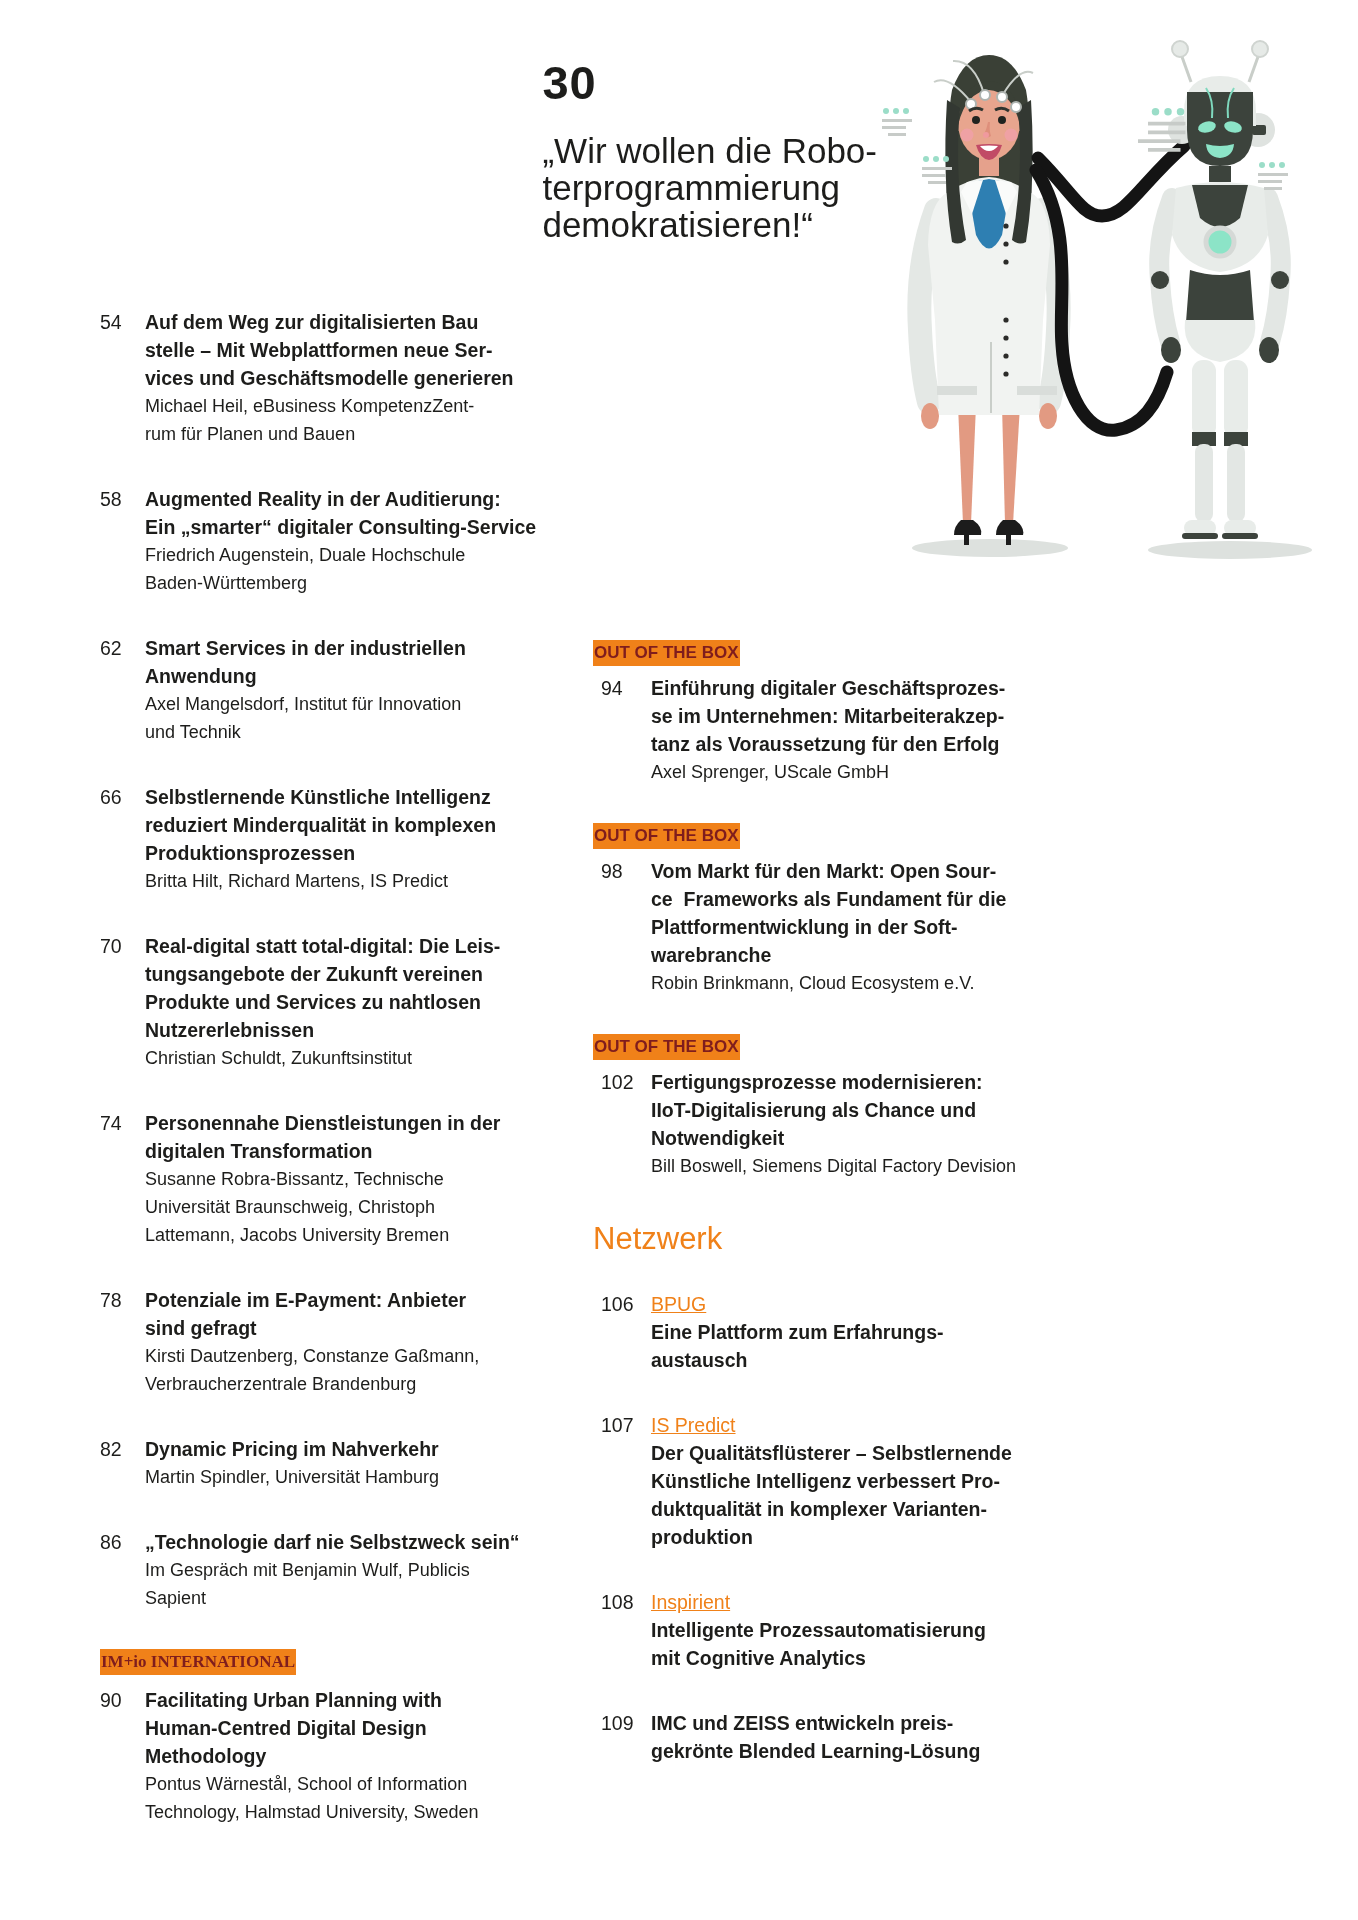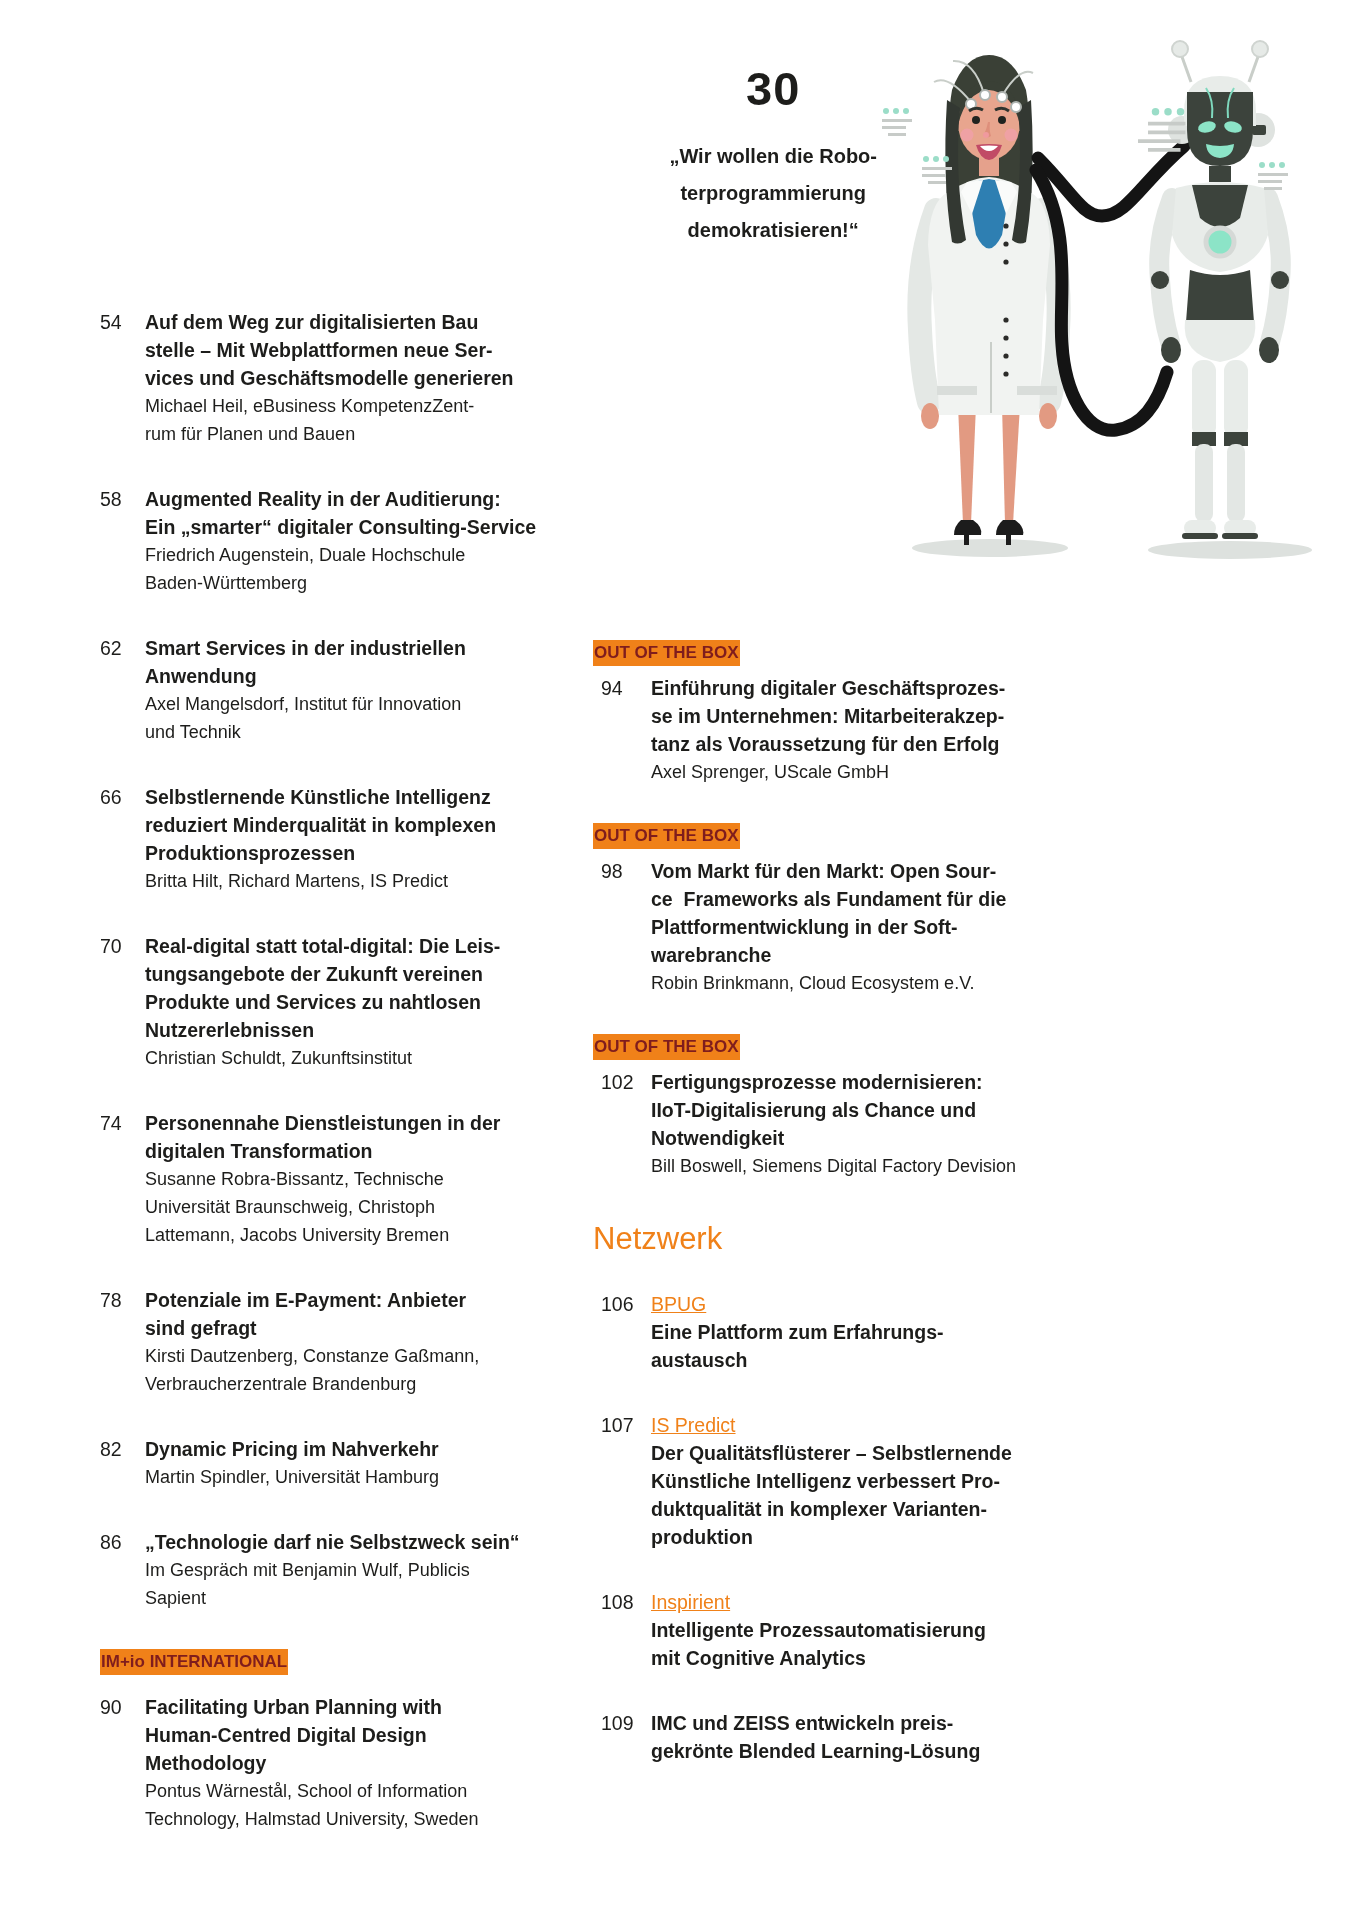--- a/index.html
+++ b/index.html
@@ -7,44 +7,44 @@
   body {
     background:#ffffff;
     font-family:"Liberation Sans", sans-serif;
     color:#1d1d1b;
     position:relative;
     overflow:hidden;
   }
   .page { position:absolute; inset:0; background:#fff; }
 
   
-  .feature { position:absolute; top:64px; right:481px; text-align:center; }
+  .feature { position:absolute; top:58px; right:481px; text-align:left; }
   .feature-num { font-size:47px; font-weight:bold; line-height:50px; letter-spacing:1px; }
-  .feature-quote { margin-top:24px; font-size:20px; font-weight:bold; line-height:37px; white-space:pre; }
+  .feature-quote { margin-top:24px; font-size:35px; font-weight:normal; line-height:37px; white-space:pre; }
 
   
   .col { position:absolute; }
   .col-left  { left:100px; top:308px; width:400px; }
   .col-right { left:593px; top:640px; width:490px; }
 
   .entry { display:flex; margin-bottom:37px; }
   .entry .num { flex:none; width:45px; font-weight:normal; font-size:19.5px; line-height:28px; }
   .col-right .entry .num { width:50px;margin-left:8px; }
   .entry .body { flex:1; }
   .title   { font-weight:bold; font-size:19.5px; line-height:28px; white-space:pre; }
   .authors { font-weight:normal; font-size:18px; line-height:28px; white-space:pre; }
 
   .badge-row { line-height:0; }
   .badge {
     display:inline-block;
     background:#F08119; color:#7f1d1d;
     font-weight:bold; font-size:17px; line-height:20px;
     padding:3px 1px;
   }
-  .col-left .badge-row { margin-bottom:18px; }
+  .col-left .badge-row { margin-bottom:11px;font-family:Liberation Serif, serif; }
   .col-right .badge-row { margin-bottom:8px; }
 
   .netzwerk-heading {
     color:#F08119; font-weight:normal;
     font-size:31px; line-height:36px;
     margin:41px 0 33px 0;
   }
   .org { color:#F08119; font-size:19.5px; line-height:28px;text-decoration:underline; }
 
   .illustration { position:absolute; left:740px; top:30px; width:618px; height:540px; }

